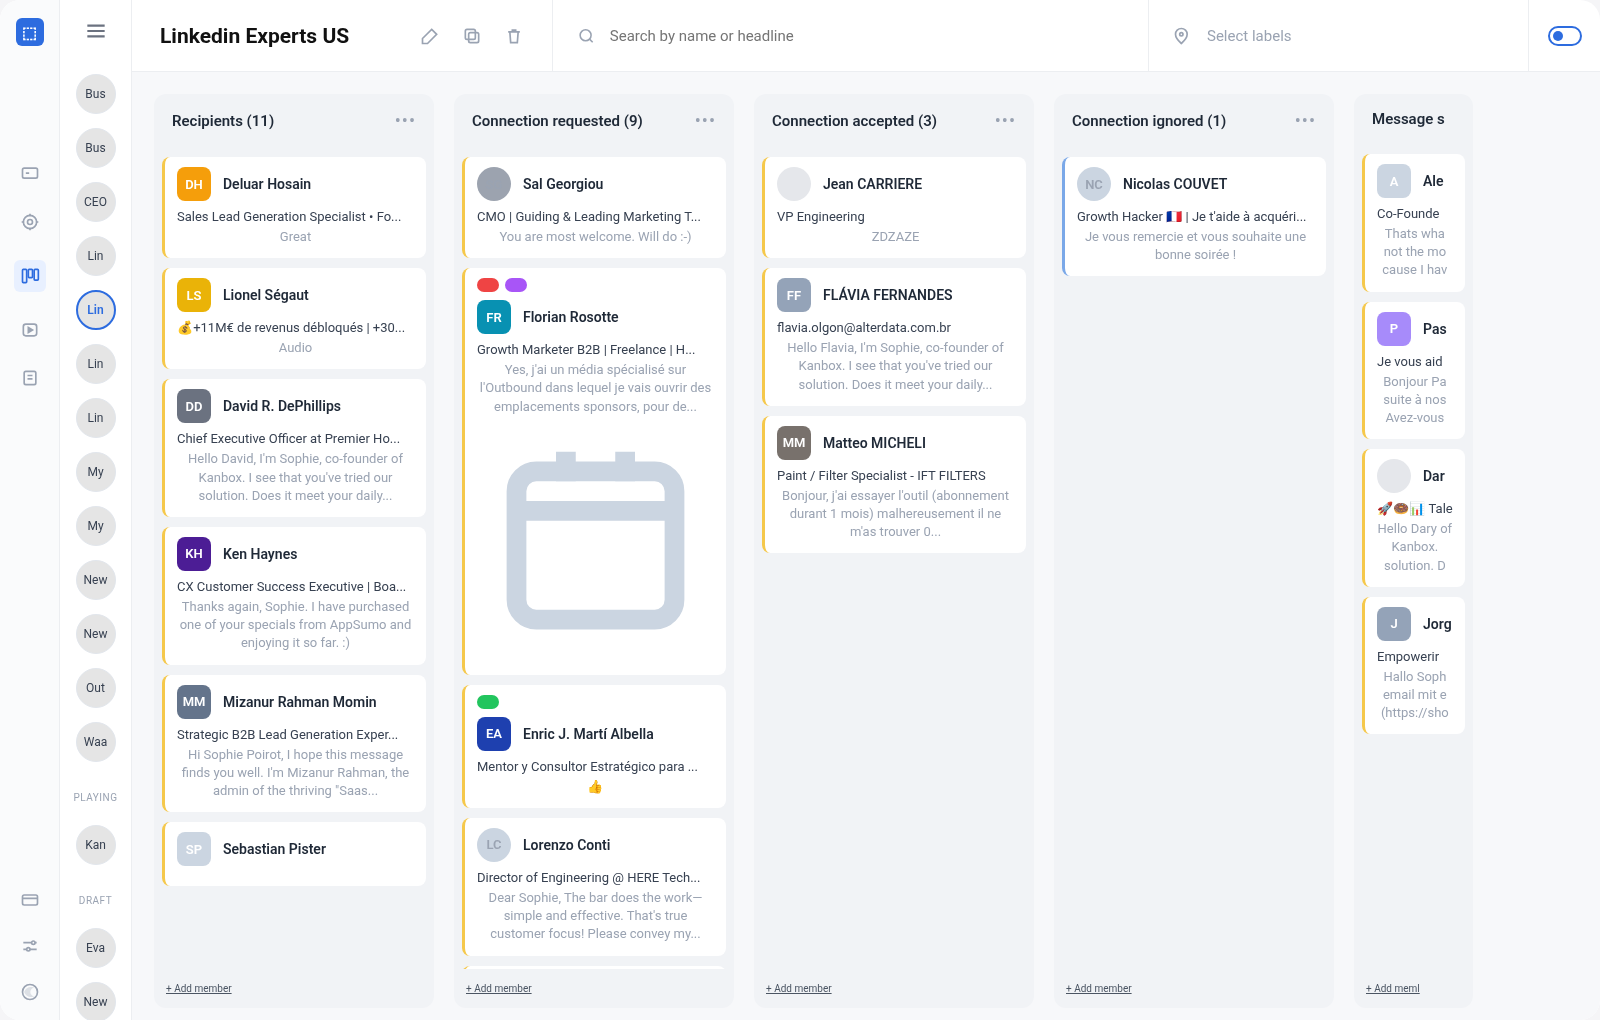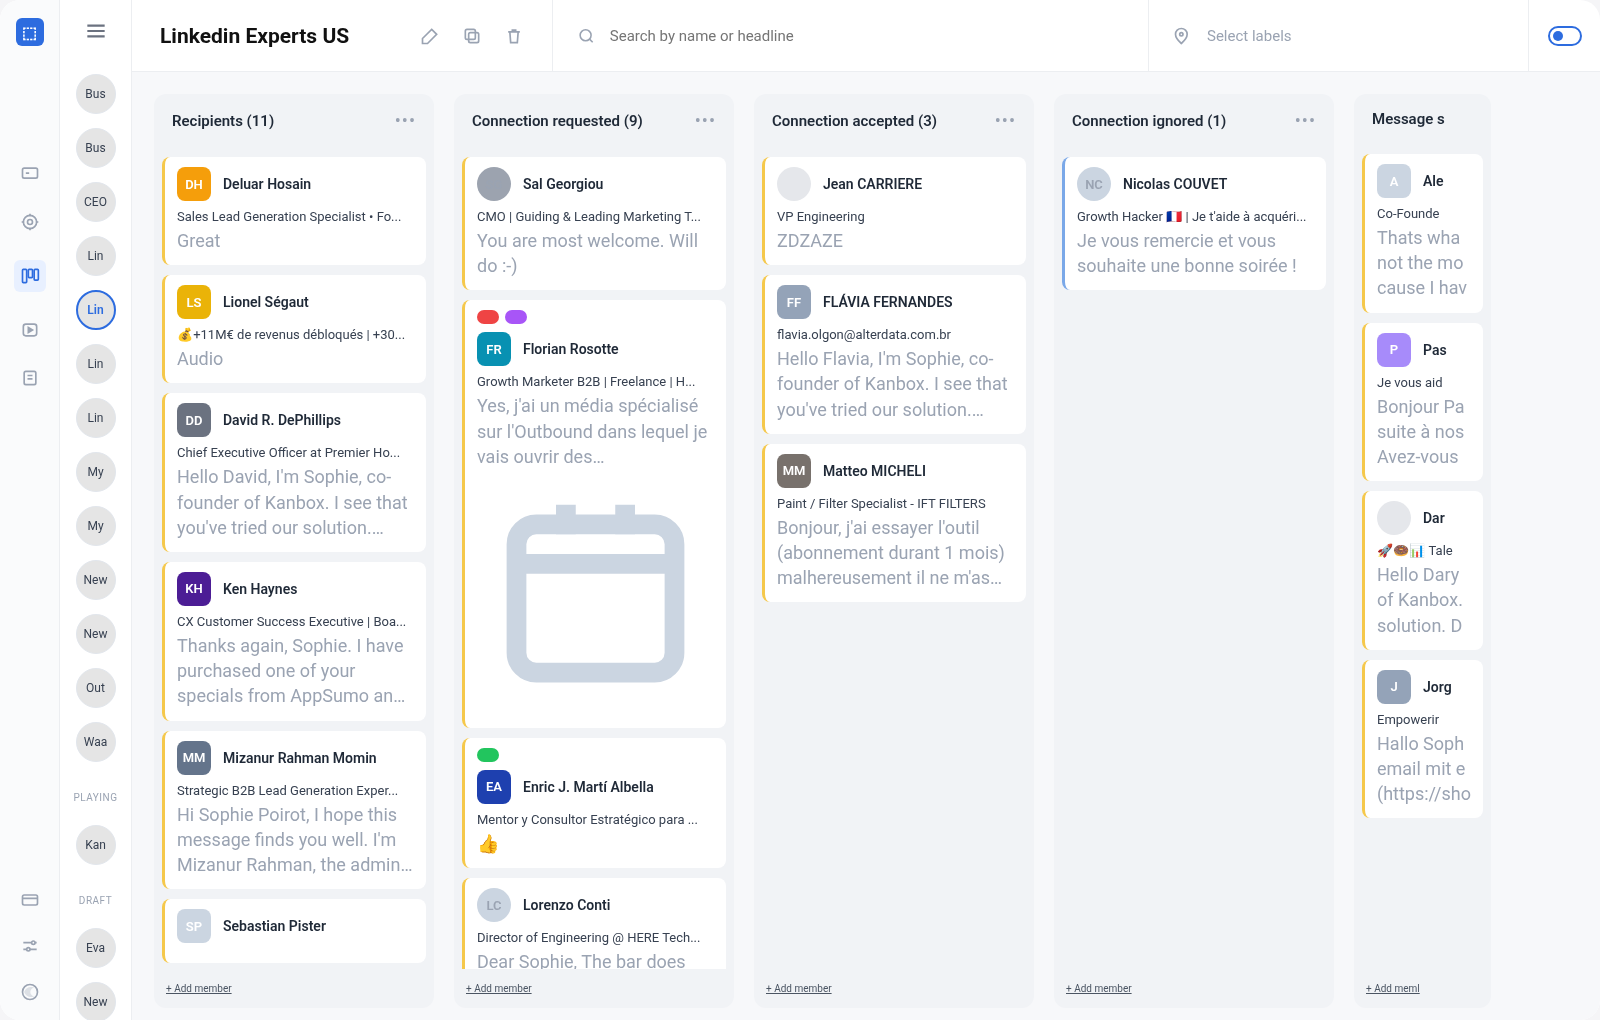--- a/index.html
+++ b/index.html
@@ -36,21 +36,21 @@
 .col-body { flex:1; overflow-y:auto; padding:0 8px 8px; display:flex; flex-direction:column; gap:10px; }
 .col-body::-webkit-scrollbar { width:5px; }
 .col-body::-webkit-scrollbar-thumb { background:#d1d5db; border-radius:3px; }
 .card { background:#fff; border-radius:8px; border-left:3px solid #f5c84b; padding:10px 12px 12px; cursor:pointer; }
 .card.blue { border-left-color:#7aa8e8; }
 .card-top { display:flex; align-items:center; gap:12px; margin-bottom:8px; }
 .avatar { width:34px; height:34px; border-radius:8px; background:linear-gradient(135deg,#c7d2fe,#a7b8e8); flex-shrink:0; display:flex; align-items:center; justify-content:center; color:#fff; font-weight:600; font-size:13px; }
 .avatar.round { border-radius:50%; background:#e5e7eb; color:#9aa3b2; }
 .card-name { font-size:14px; font-weight:600; color:#1f2937; }
 .card-sub { font-size:13px; color:#374151; margin-bottom:4px; white-space:nowrap; overflow:hidden; text-overflow:ellipsis; }
-.card-msg { font-size:18px; color:#9aa3b2; line-height:1.4; display:-webkit-box; -webkit-line-clamp:3; -webkit-box-orient:vertical; overflow:hidden; }
+.card-msg { font-size:13px; color:#9aa3b2; line-height:1.4; display:-webkit-box; -webkit-line-clamp:3; -webkit-box-orient:vertical; overflow:hidden;text-align:center; }
 .pills { display:flex; gap:6px; margin-bottom:8px; }
 .pill { width:22px; height:14px; border-radius:8px; }
 .add-member { padding:14px 12px; font-size:10px; color:#4b5563; cursor:pointer;text-decoration:underline; }
 .toggle { width:34px; height:20px; border:2px solid #2d6cdf; border-radius:12px; position:relative; }
 .toggle::after { content:''; position:absolute; width:10px; height:10px; background:#2d6cdf; border-radius:50%; top:3px; left:3px; }
 svg { width:100%; height:100%; }
 </style>
 </head>
 <body>
 

